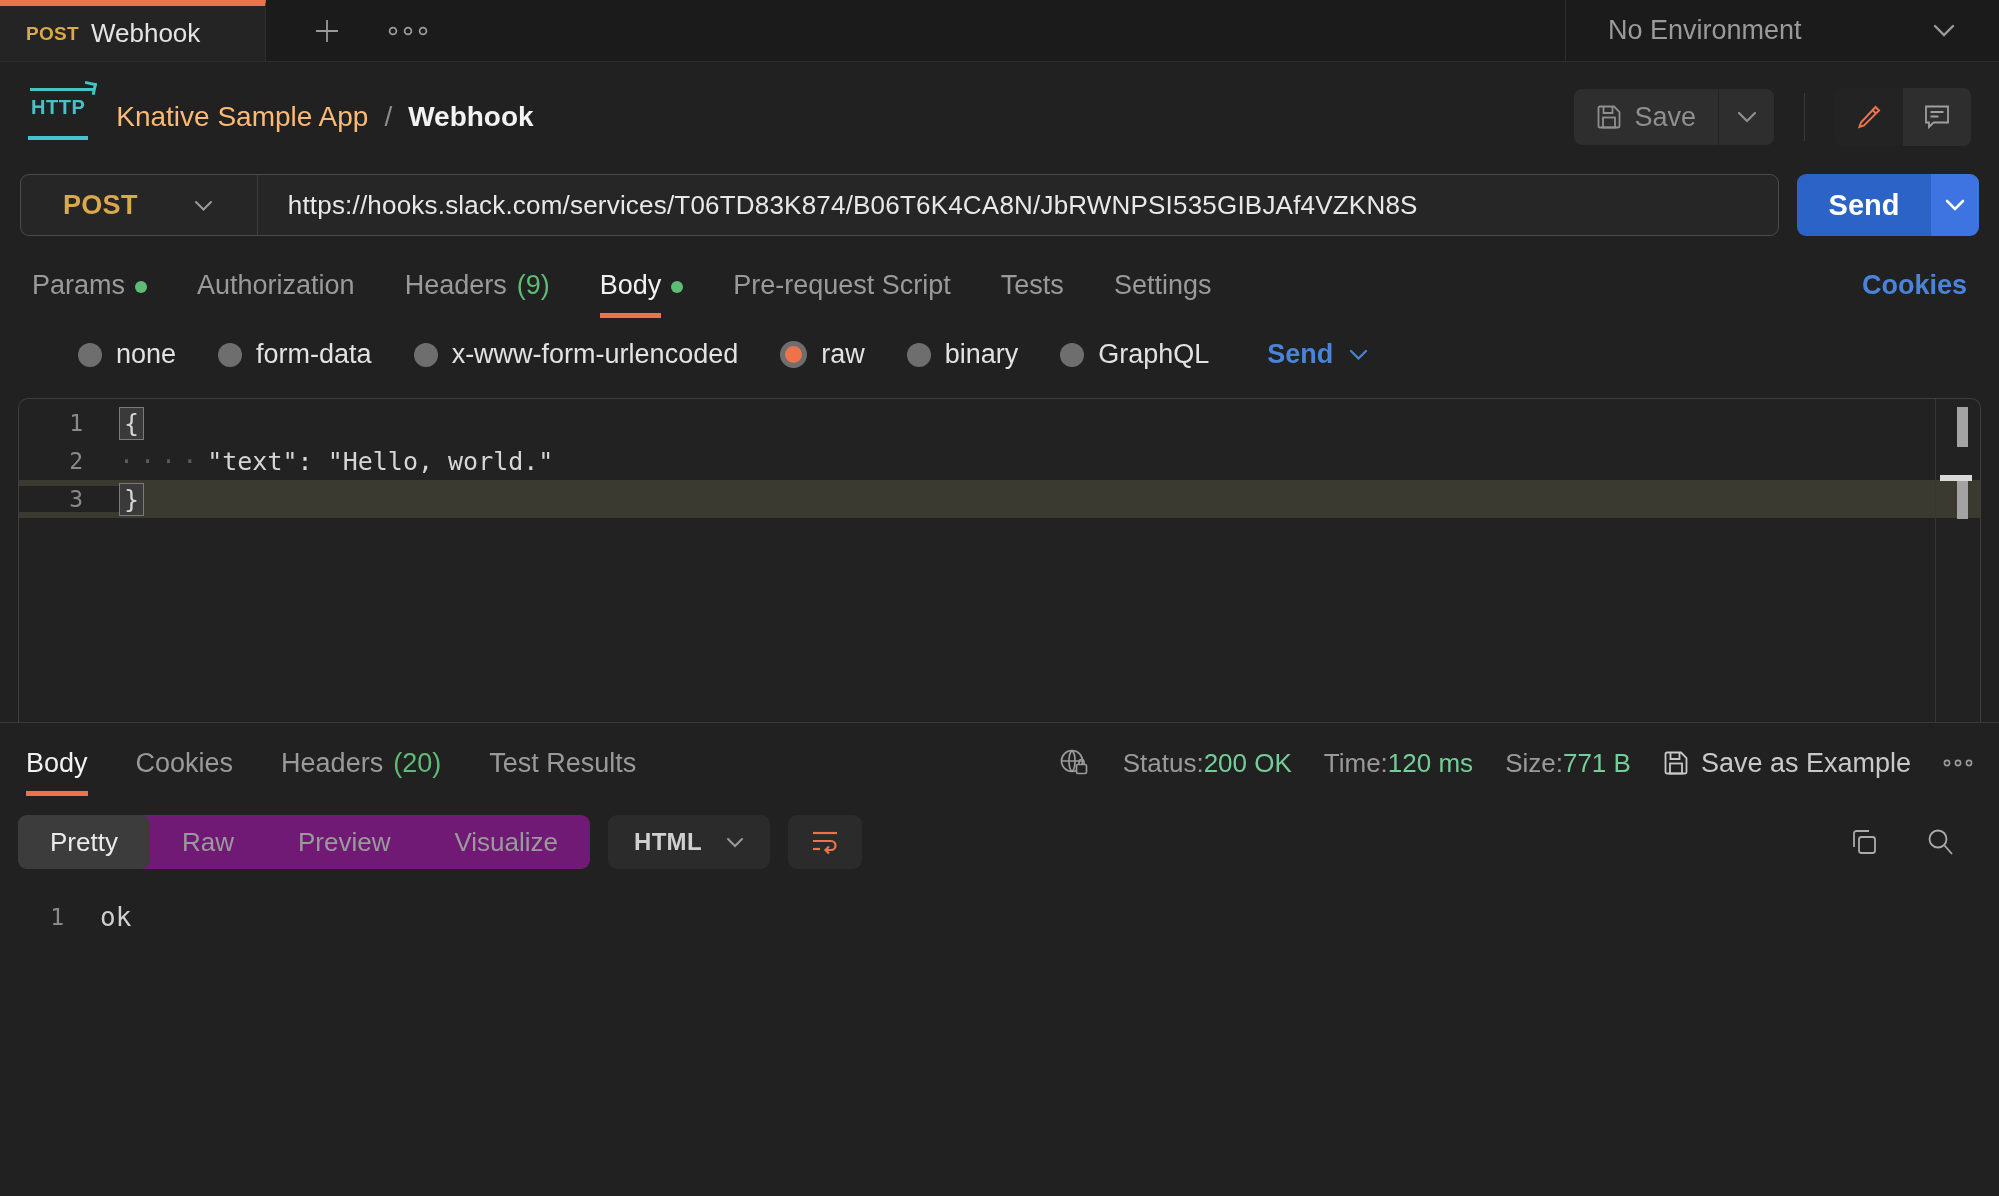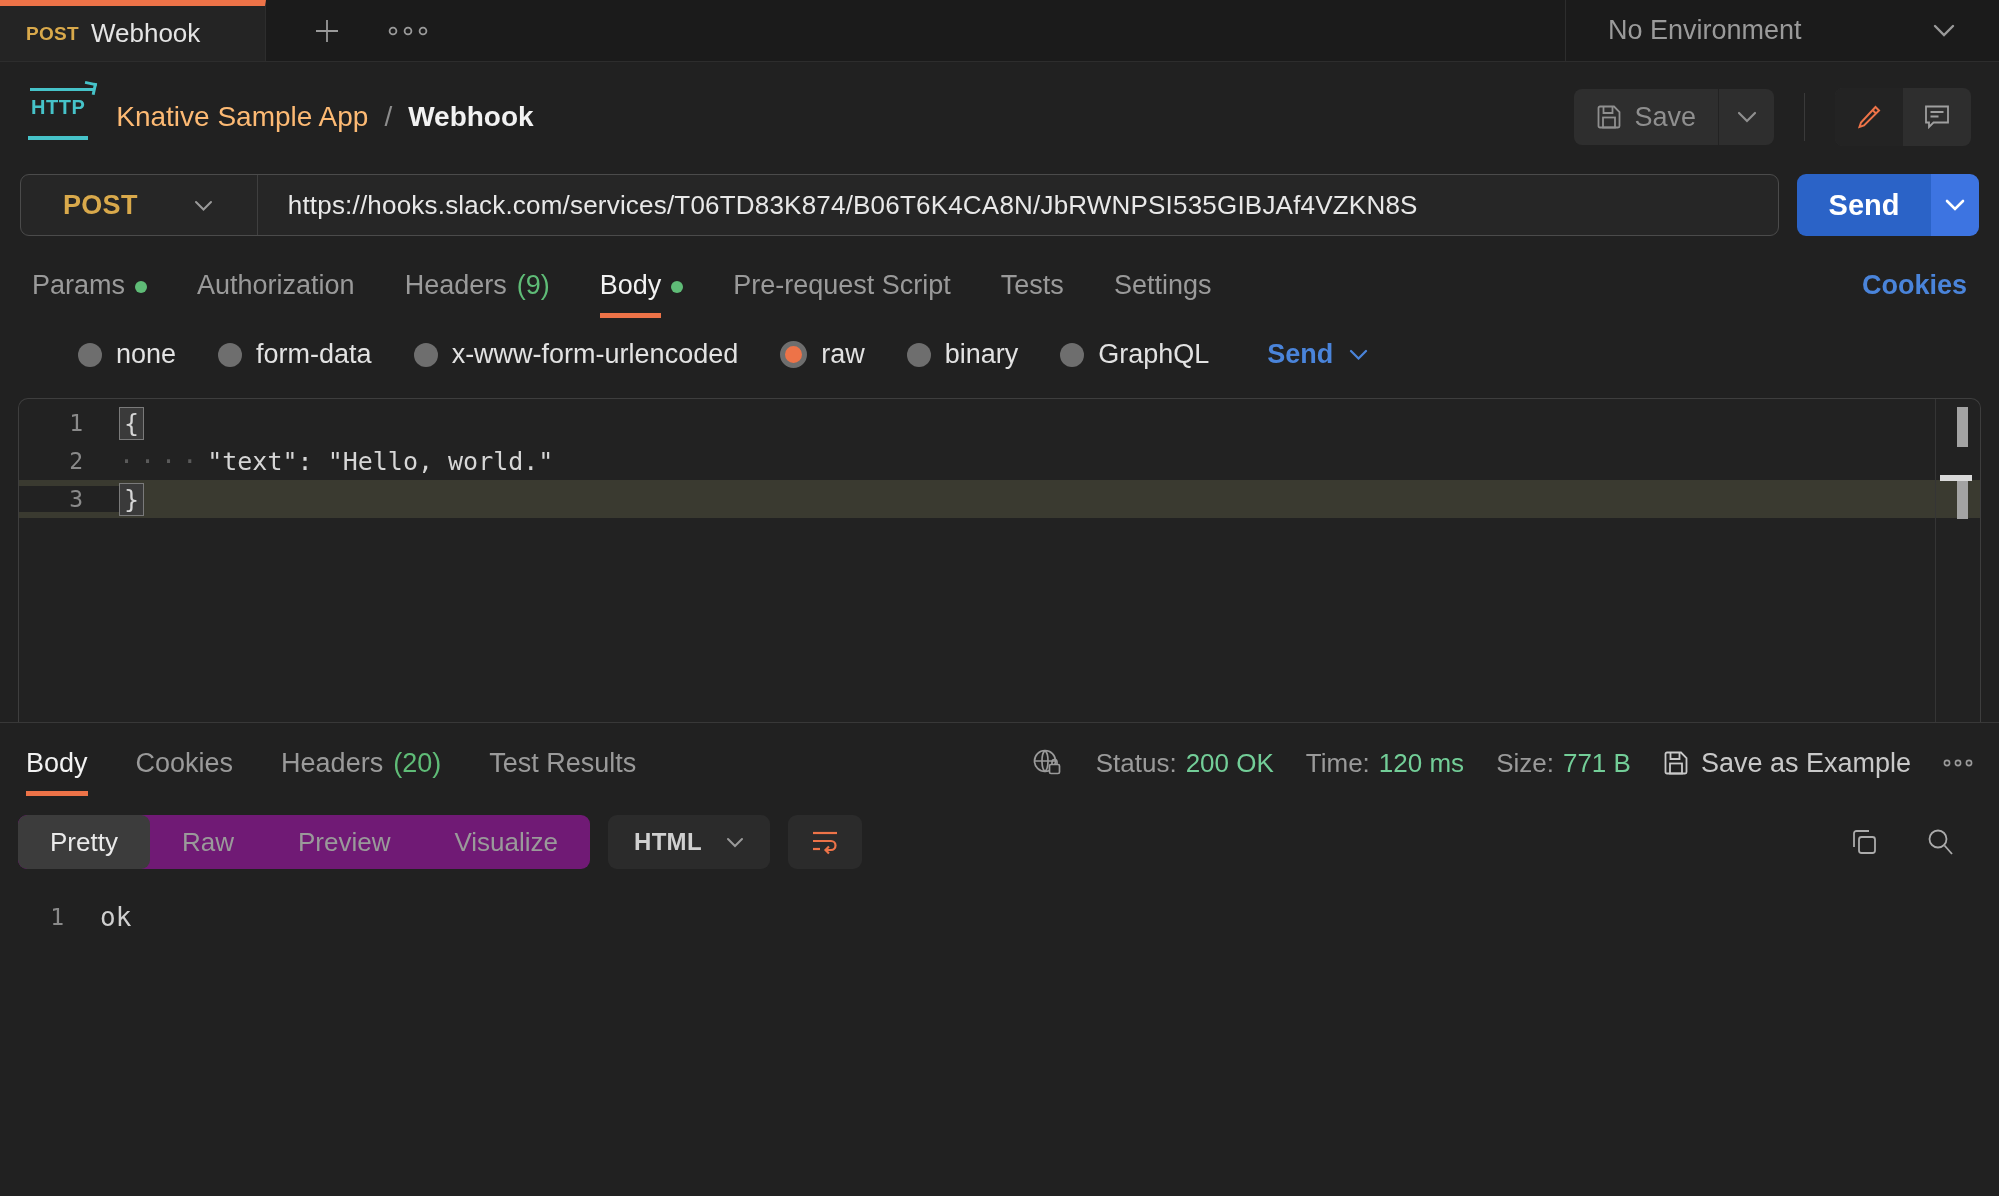--- a/index.html
+++ b/index.html
@@ -80,21 +80,21 @@
   .ruler-line { position:absolute; top:0; bottom:0; right:44px; width:1px; background:#353535; }
   .mk1 { position:absolute; top:8px; right:12px; width:11px; height:40px; background:#A3A3A3; }
   .mk3cap { position:absolute; top:76px; right:8px; width:32px; height:6px; background:#D9D9D9; }
   .mk3 { position:absolute; top:82px; right:12px; width:11px; height:38px; background:#A3A3A3; }
 
   
   .resp { border-top:1.5px solid #383838; margin-top:0; }
   .resp-header { display:flex; align-items:center; height:80px; padding:0 26px; }
   .resp-tabs { display:flex; align-items:center; gap:48px; }
   .resp-meta { margin-left:auto; display:flex; align-items:center; gap:32px; color:#9A9A9A; }
-  .meta-pair { display:flex; align-items:center; gap:9px; font-size:26px; }
+  .meta-pair { display:flex; align-items:center; font-size:26px; }
   .meta-pair .lab { color:#9A9A9A; }
   .meta-pair .val { color:#73CE98; }
   .save-example { display:flex; align-items:center; gap:12px; color:#C9C9C9; font-size:27px; }
 
   .resp-toolbar { display:flex; align-items:center; gap:18px; height:66px; padding:0 18px; margin-top:6px; }
   .segmented { display:flex; background:#701a75; border-radius:9px; overflow:hidden; height:54px; }
   .seg { display:flex; align-items:center; padding:0 32px; color:#9A9A9A; font-size:26px; }
   .seg.active { background:#3C3C3C; border-radius:9px; color:#EAEAEA; }
   .fmt-btn { display:flex; align-items:center; gap:24px; height:54px; padding:0 26px; background:#2B2B2B;
              border-radius:9px; color:#D0D0D0; font-size:24px; font-weight:bold; letter-spacing:.3px; }

